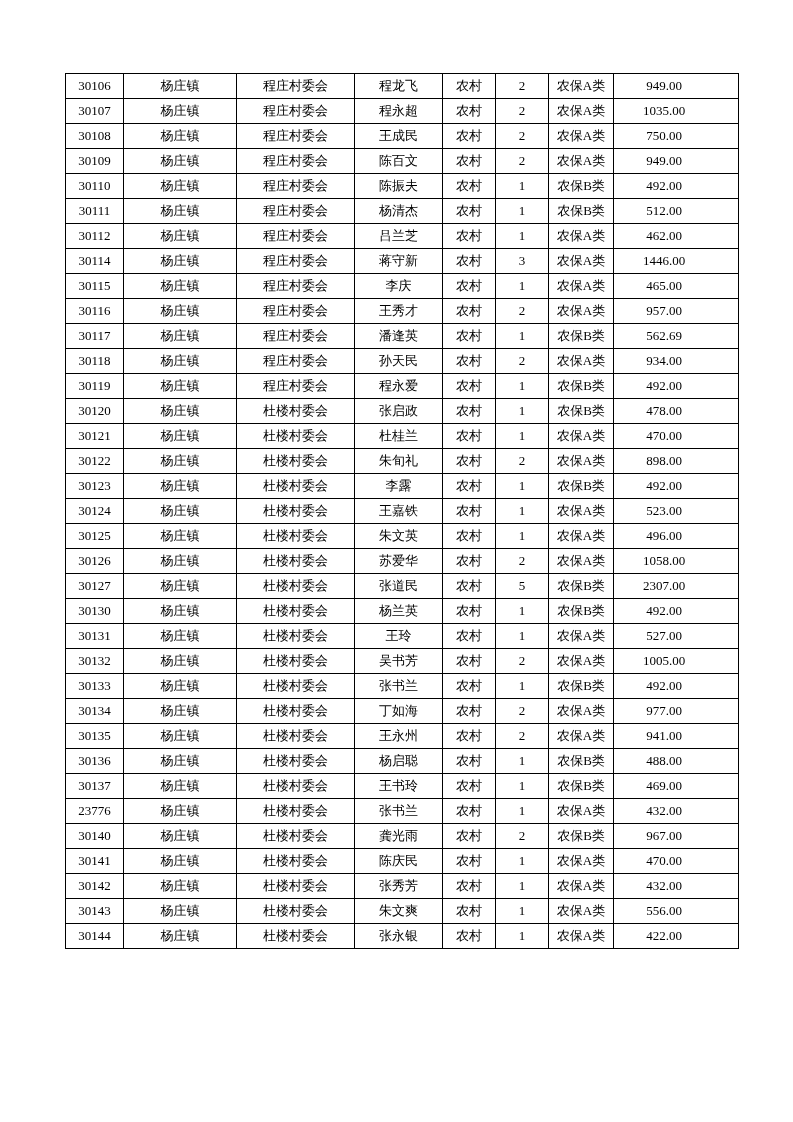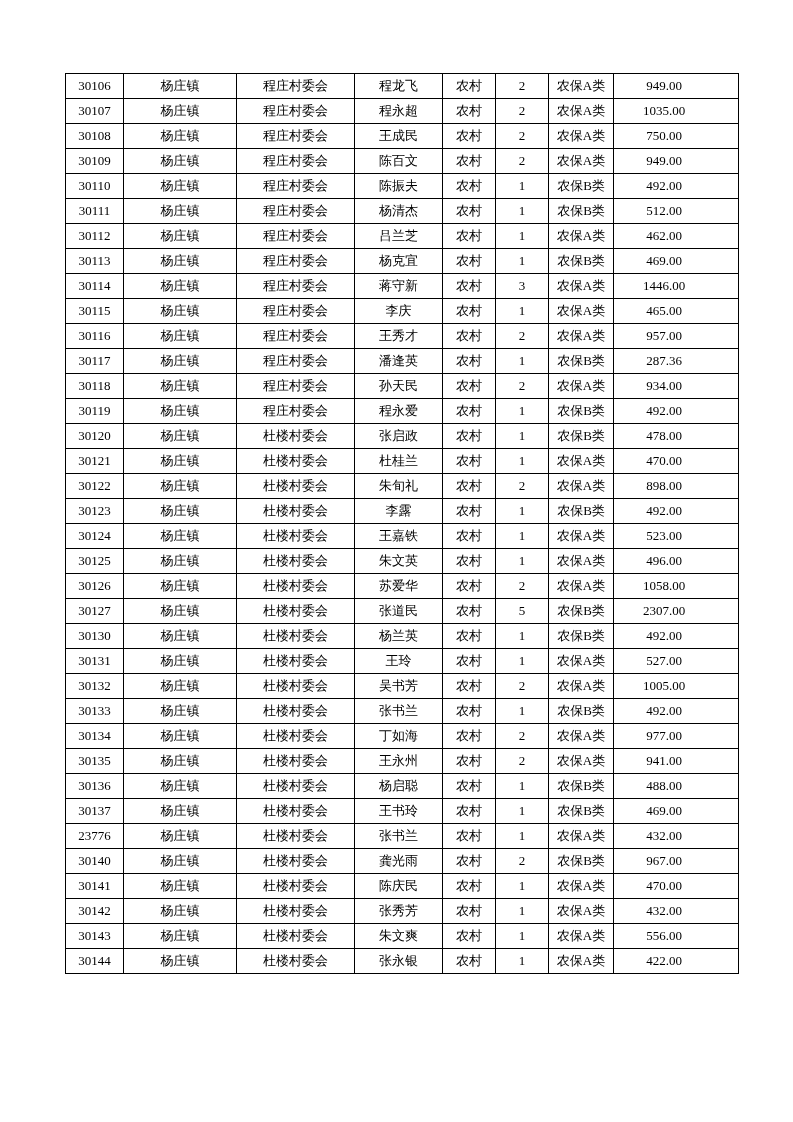--- a/index.html
+++ b/index.html
@@ -115,30 +115,20 @@
     <td class="col-id">30112</td>
     <td class="col-town">杨庄镇</td>
     <td class="col-village">程庄村委会</td>
     <td class="col-name">吕兰芝</td>
     <td class="col-type">农村</td>
     <td class="col-count">1</td>
     <td class="col-cat">农保A类</td>
     <td class="col-amount">462.00</td>
   </tr>
         <tr>
-    <td class="col-id">30113</td>
-    <td class="col-town">杨庄镇</td>
-    <td class="col-village">程庄村委会</td>
-    <td class="col-name">杨克宜</td>
-    <td class="col-type">农村</td>
-    <td class="col-count">1</td>
-    <td class="col-cat">农保B类</td>
-    <td class="col-amount">469.00</td>
-  </tr>
-        <tr>
     <td class="col-id">30114</td>
     <td class="col-town">杨庄镇</td>
     <td class="col-village">程庄村委会</td>
     <td class="col-name">蒋守新</td>
     <td class="col-type">农村</td>
     <td class="col-count">3</td>
     <td class="col-cat">农保A类</td>
     <td class="col-amount">1446.00</td>
   </tr>
         <tr>
@@ -162,21 +152,21 @@
     <td class="col-amount">957.00</td>
   </tr>
         <tr>
     <td class="col-id">30117</td>
     <td class="col-town">杨庄镇</td>
     <td class="col-village">程庄村委会</td>
     <td class="col-name">潘逢英</td>
     <td class="col-type">农村</td>
     <td class="col-count">1</td>
     <td class="col-cat">农保B类</td>
-    <td class="col-amount">287.36</td>
+    <td class="col-amount">562.69</td>
   </tr>
         <tr>
     <td class="col-id">30118</td>
     <td class="col-town">杨庄镇</td>
     <td class="col-village">程庄村委会</td>
     <td class="col-name">孙天民</td>
     <td class="col-type">农村</td>
     <td class="col-count">2</td>
     <td class="col-cat">农保A类</td>
     <td class="col-amount">934.00</td>

